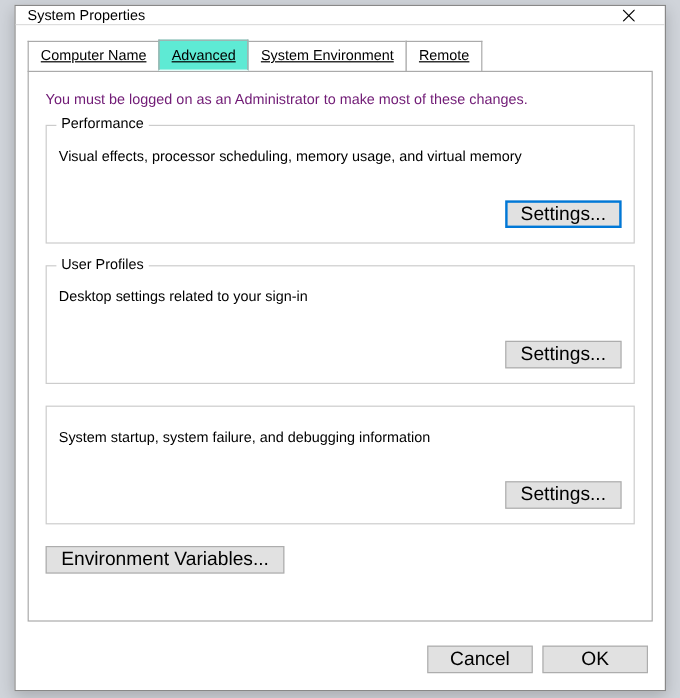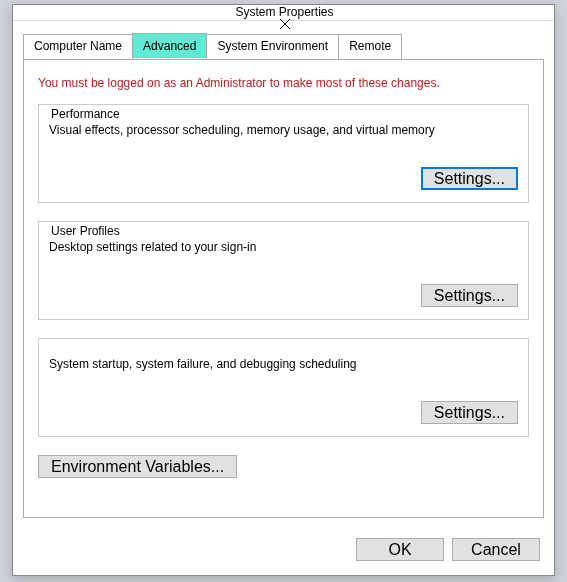--- a/index.html
+++ b/index.html
@@ -23,21 +23,20 @@
     box-shadow: 0 4px 12px rgba(0,0,0,0.2);
     display: flex;
     flex-direction: column;
   }
   .titlebar {
     height: 16px;
     display: flex;
     align-items: center;
     padding: 0 8px 0 10px;
     border-bottom: 1px solid #ddd;
-    flex-direction: column;
   }
   .titlebar-text {
     flex: 1;
     font-size: 12px;
     color: #000;
   }
   .close-btn {
     width: 44px;
     height: 28px;
     display: flex;
@@ -54,55 +53,55 @@
   .tab {
     border: 1px solid #aaa;
     border-bottom: none;
     padding: 4px 10px;
     background: #fff;
     font-size: 12px;
     cursor: pointer;
     margin-right: -1px;
     position: relative;
     top: 1px;
+    text-decoration: underline;
   }
   .tab.active {
     background: #5eead4;
     border-bottom: 1px solid #fff;
     z-index: 2;
     top: 0;
     padding-top: 5px;
     padding-bottom: 5px;
   }
   .tab-panel {
     border: 1px solid #aaa;
     margin: 0 10px 10px 10px;
     flex: 1;
     padding: 16px 14px 10px 14px;
     position: relative;
   }
   .intro {
     font-size: 12px;
-    color: #b91c1c;
+    color: #701a75;
     margin-bottom: 14px;
   }
   .groupbox {
     border: 1px solid #ccc;
     position: relative;
     margin-bottom: 18px;
     padding: 18px 10px 12px 10px;
   }
   .groupbox-legend {
     position: absolute;
     top: -9px;
     left: 8px;
     background: #fff;
     padding: 0 4px;
     font-size: 12px;
-    margin-top: 11px;
   }
   .groupbox-desc {
     font-size: 12px;
     margin-bottom: 30px;
   }
   .group-btn-row {
     display: flex;
     justify-content: flex-end;
   }
   .win-btn {
@@ -180,28 +179,28 @@
 
     <div class="groupbox">
       <div class="groupbox-legend">User Profiles</div>
       <div class="groupbox-desc">Desktop settings related to your sign-in</div>
       <div class="group-btn-row">
         <button class="win-btn">Settings...</button>
       </div>
     </div>
 
     <div class="groupbox">
-      <div class="groupbox-desc">System startup, system failure, and debugging scheduling</div>
+      <div class="groupbox-desc">System startup, system failure, and debugging information</div>
       <div class="group-btn-row">
         <button class="win-btn">Settings...</button>
       </div>
     </div>
 
     <div class="env-row">
       <button class="win-btn env-btn">Environment Variables...</button>
     </div>
   </div>
 
   <div class="bottom-row">
+    <button class="win-btn">Cancel</button>
     <button class="win-btn">OK</button>
-    <button class="win-btn">Cancel</button>
   </div>
 </div>
 
 </body></html>

